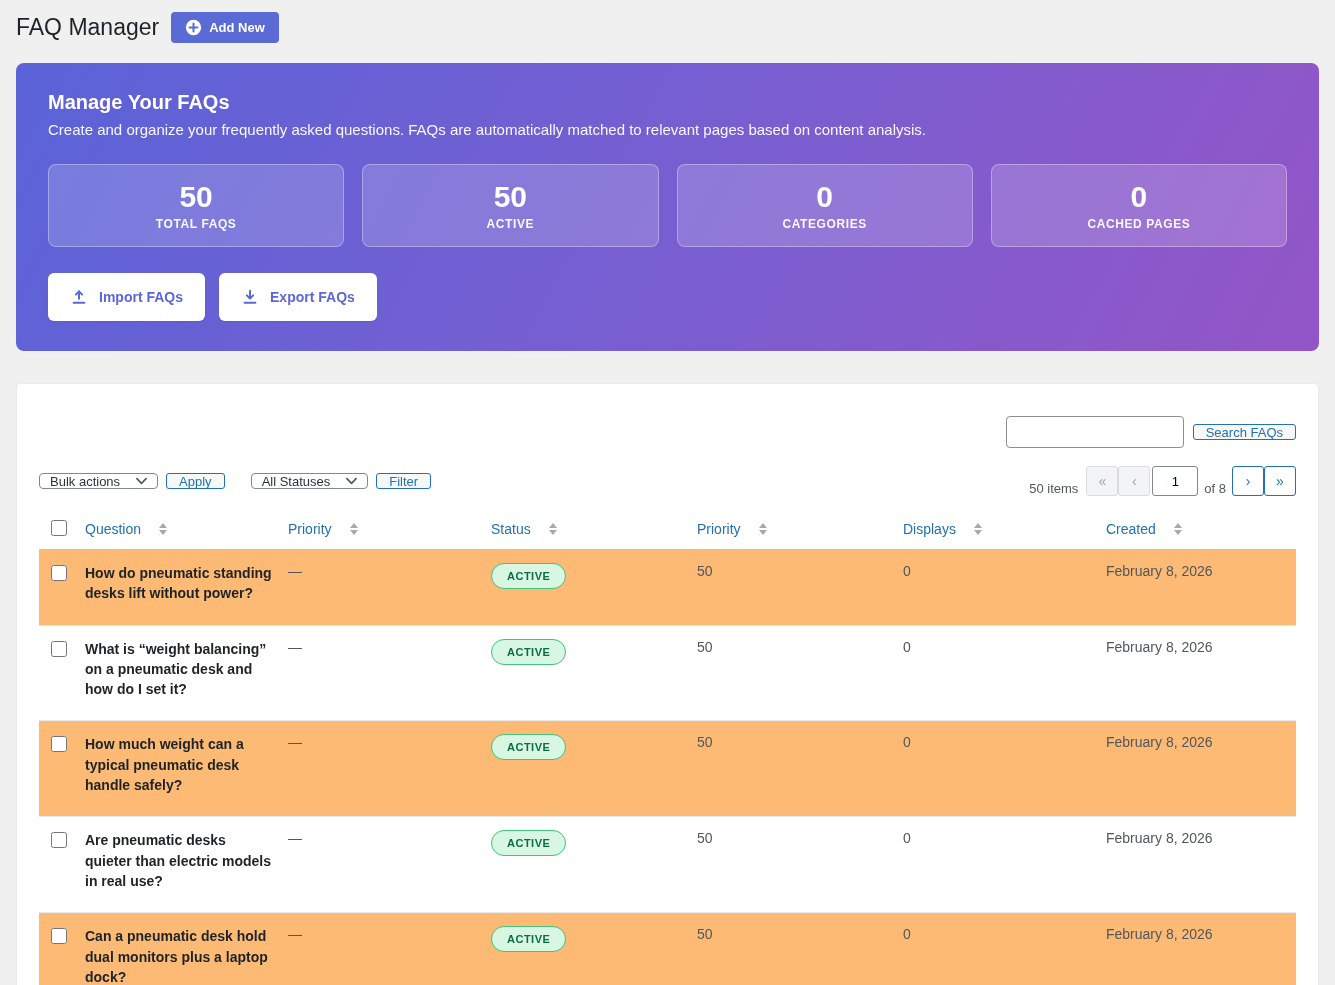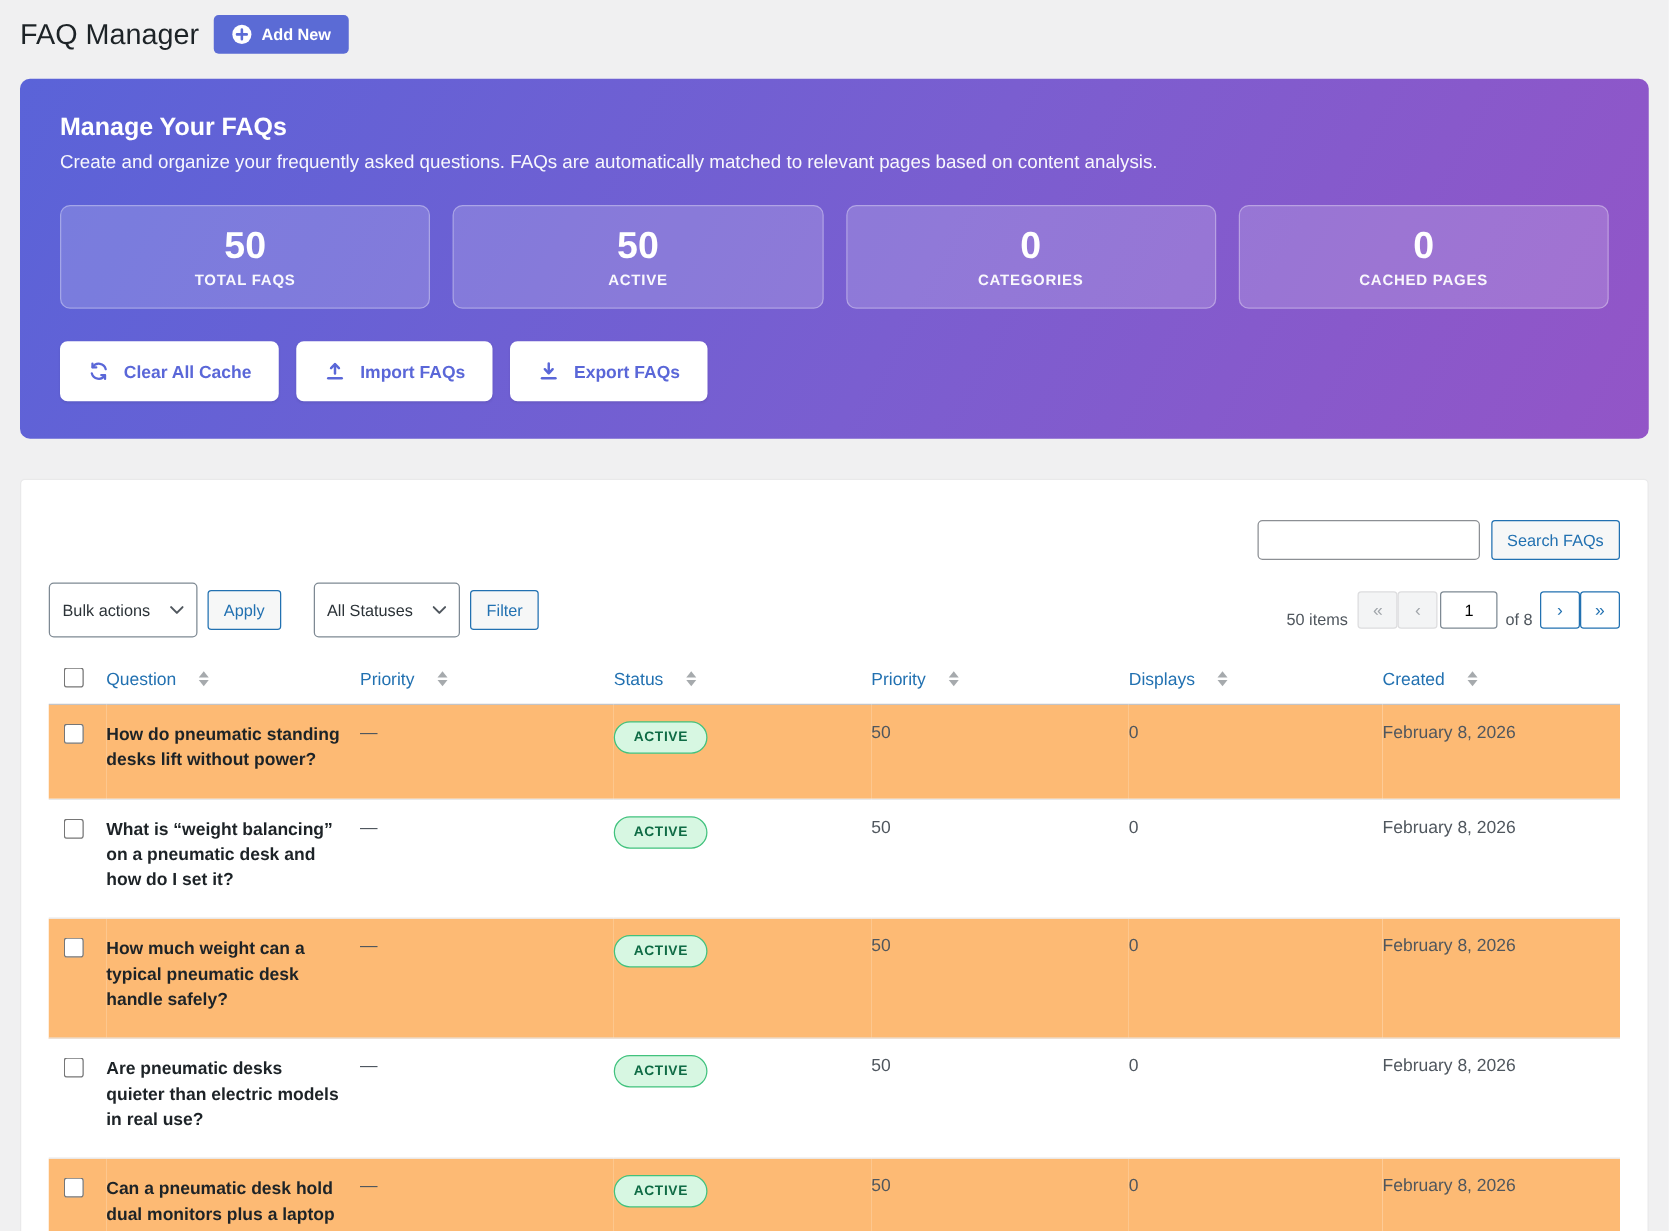--- a/index.html
+++ b/index.html
@@ -54,29 +54,29 @@
     padding: 20px 22px 0 22px; border: 1px solid #e9e9ea;
     min-height: 620px;
   }
   .search-row { display: flex; justify-content: flex-end; align-items: center; gap: 9px; margin: 12px 0 18px 0; }
   .search-input {
     width: 178px; height: 32px; border: 1px solid #8c8f94; border-radius: 4px;
     padding: 0 8px; font-size: 13px; font-family: "Liberation Sans", sans-serif;
   }
   .wp-btn {
     background: #f6f7f7; border: 1px solid #2271b1; color: #2271b1;
-    border-radius: 3px; height: 32px; padding: 0 12px; font-size: 13px; cursor: pointer;
+    border-radius: 3px; height: 16px; padding: 0 12px; font-size: 13px; cursor: pointer;
     font-family: "Liberation Sans", sans-serif;
   }
 
   .toolbar { display: flex; justify-content: space-between; align-items: center; margin-bottom: 12px; }
   .toolbar-left { display: flex; gap: 8px; align-items: center; }
   .wp-select {
     background: #fff; border: 1px solid #7e8993; border-radius: 4px;
-    padding: 0 10px; height: 44px; font-size: 13px; color: #2c3338; cursor: pointer;
+    padding: 0 10px; height: 16px; font-size: 13px; color: #2c3338; cursor: pointer;
     display: inline-flex; align-items: center; gap: 16px;
   }
   .toolbar-right { display: flex; gap: 0; align-items: flex-end; font-size: 13px; color: #50575e; }
   .items-count { margin-right: 8px; }
   .page-btn {
     width: 32px; height: 30px; border-radius: 3px; font-size: 14px; cursor: pointer;
     display: inline-flex; align-items: center; justify-content: center;
     font-family: "Liberation Sans", sans-serif;
   }
   .page-btn.disabled { background: #f3f4f5; border: 1px solid #dcdcde; color: #a0a5aa; cursor: default; }
@@ -155,29 +155,20 @@
         <div class="stat-value">0</div>
         <div class="stat-label">CATEGORIES</div>
       </div>
       <div class="stat-card">
         <div class="stat-value">0</div>
         <div class="stat-label">CACHED PAGES</div>
       </div>
     </div>
 
     <div class="banner-actions">
-      <button class="banner-btn">
-        <svg class="icon-svg" width="18" height="18" viewBox="0 0 20 20" fill="none">
-          <path d="M16.2 8.2A6.4 6.4 0 0 0 4.6 6.3" stroke="#5a67d8" stroke-width="2" stroke-linecap="round"></path>
-          <path d="M4.4 3.2v3.4h3.4" fill="none" stroke="#5a67d8" stroke-width="2" stroke-linecap="round" stroke-linejoin="round"></path>
-          <path d="M3.8 11.8a6.4 6.4 0 0 0 11.6 1.9" stroke="#5a67d8" stroke-width="2" stroke-linecap="round"></path>
-          <path d="M15.6 16.8v-3.4h-3.4" fill="none" stroke="#5a67d8" stroke-width="2" stroke-linecap="round" stroke-linejoin="round"></path>
-        </svg>
-        <span>Clear All Cache</span>
-      </button>
       <button class="banner-btn">
         <svg class="icon-svg" width="18" height="18" viewBox="0 0 20 20" fill="none">
           <path d="M10 12V4" stroke="#5a67d8" stroke-width="2.2" stroke-linecap="round"></path>
           <path d="M6.5 7.3L10 3.7l3.5 3.6" stroke="#5a67d8" stroke-width="2.2" stroke-linecap="round" stroke-linejoin="round"></path>
           <path d="M4 16.3h12" stroke="#5a67d8" stroke-width="2.2" stroke-linecap="round"></path>
         </svg>
         <span>Import FAQs</span>
       </button>
       <button class="banner-btn">
         <svg class="icon-svg" width="18" height="18" viewBox="0 0 20 20" fill="none">

